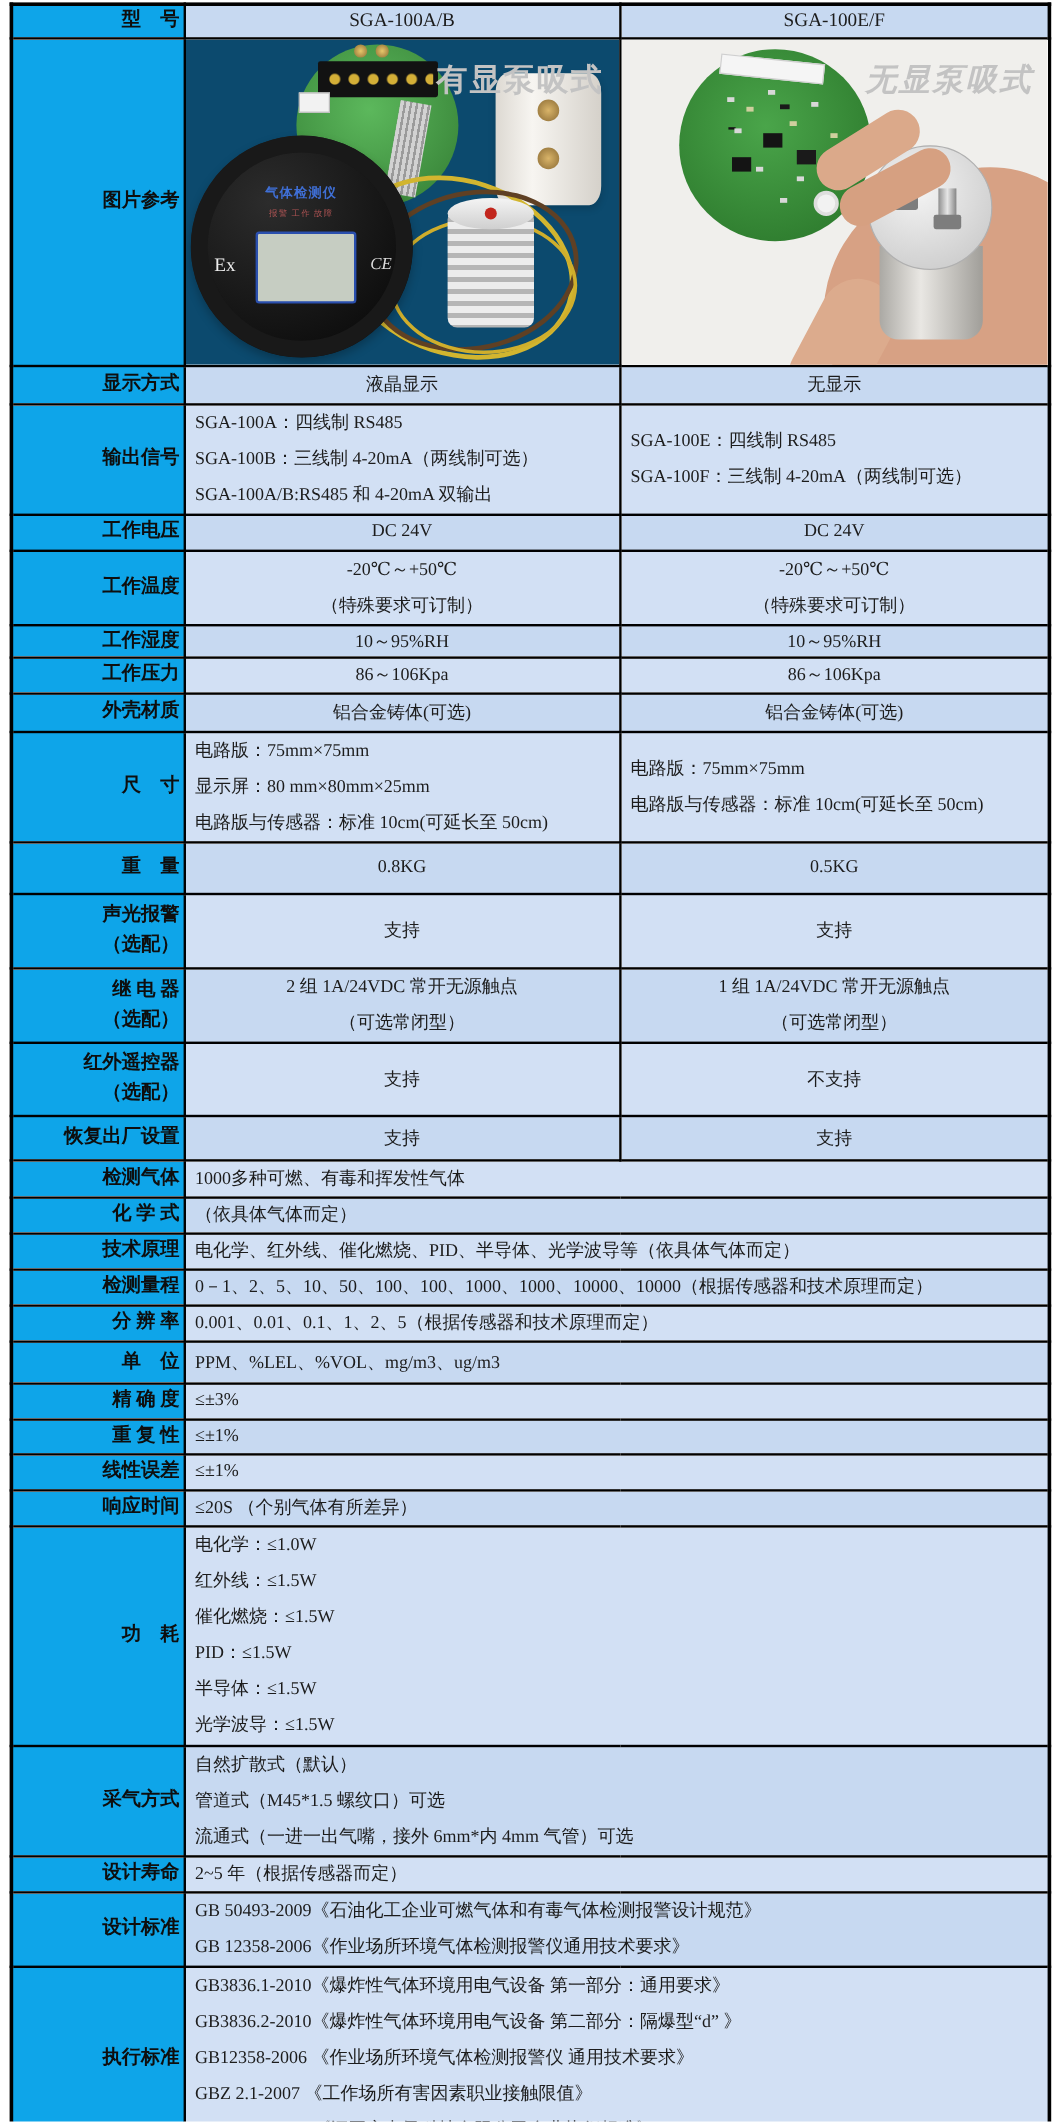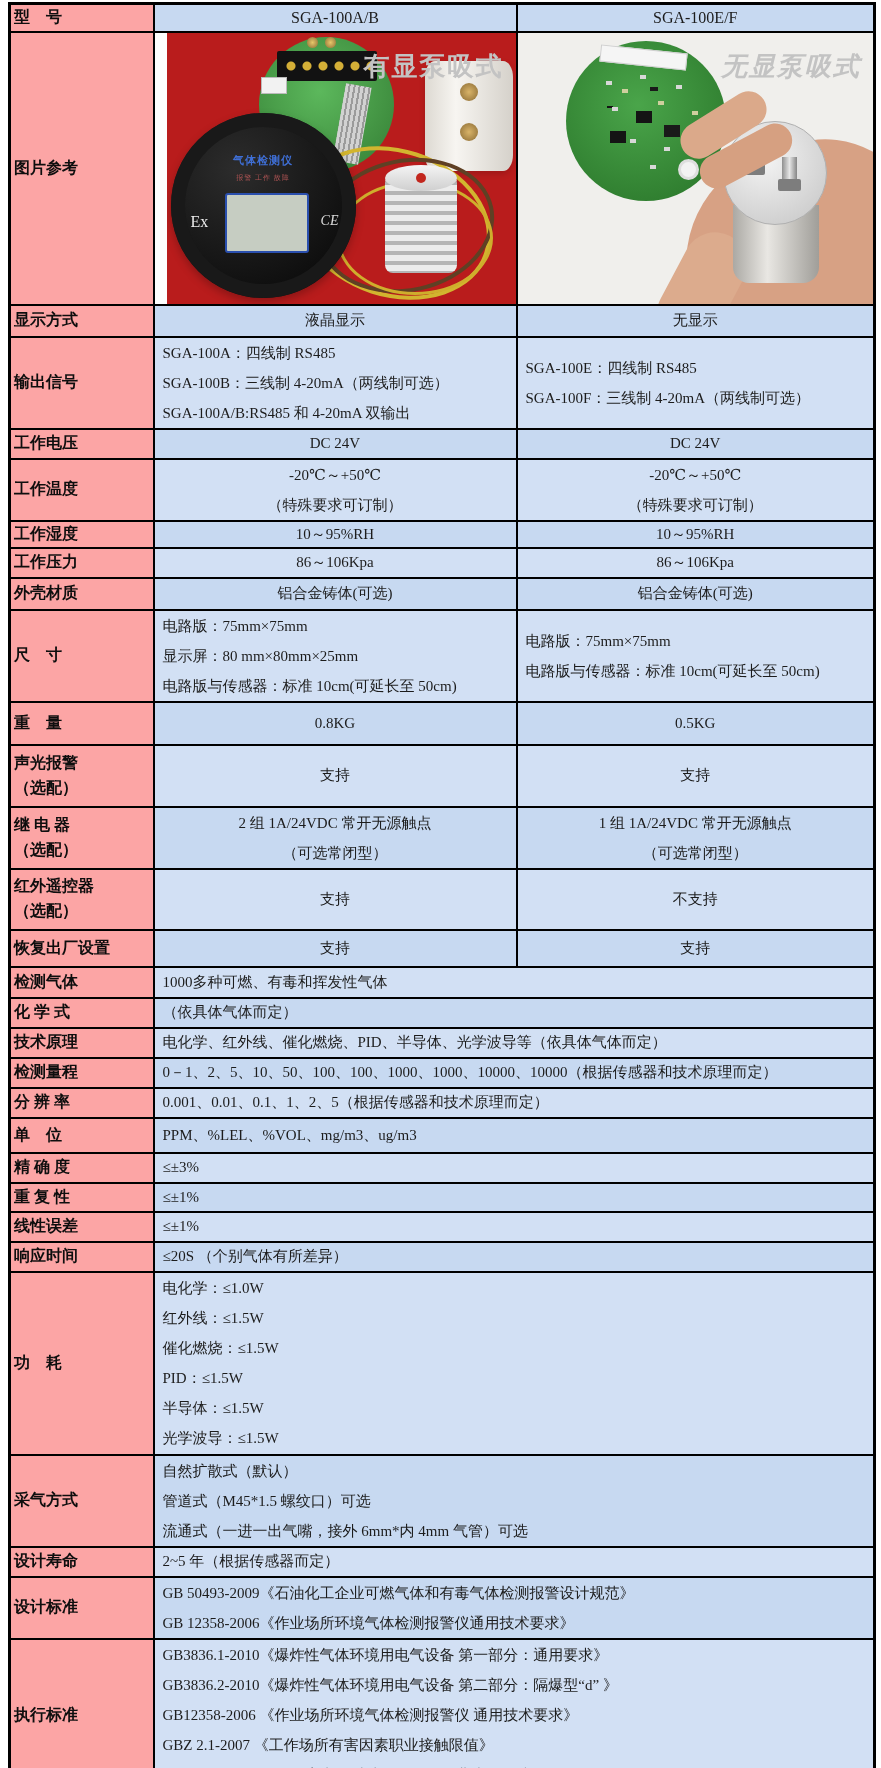--- a/index.html
+++ b/index.html
@@ -1,30 +1,30 @@
 <!DOCTYPE html>
 <html><head>
 <meta charset="utf-8">
 <style>
   html,body{margin:0;padding:0;background:#ffffff;}
   body{width:881px;height:1768px;position:relative;
        font-family:"Liberation Serif","DejaVu Serif",serif;color:#1c1c1c;}
   table.spec{border-collapse:collapse;position:absolute;left:8px;top:2px;
              table-layout:fixed;width:865px;border:3px solid #000;}
   td{border:2px solid #000;vertical-align:middle;overflow:hidden;}
-  td.lbl{background:#fca5a5;font-weight:bold;text-align:left;
+  td.lbl{background:#0ea5e9;font-weight:bold;text-align:right;
          font-size:16px;color:#0e0e0e;padding:0 3px;line-height:1.55;}
   td.val{background:#c7d9f1;text-align:center;font-size:15px;padding:0 8px;}
   tr:nth-child(even) td.val{background:#d2e0f4;}
   td.val.ta-l{text-align:left;}
   td.hdr{font-size:16px;margin-left:25px;}
   .ln{line-height:30px;white-space:nowrap;}
   td.imgcell{padding:0;background:#fdfdfd;position:relative;}
   .photo{position:absolute;left:0;top:0;right:0;bottom:0;overflow:hidden;}
-  .photo-left{background:#b91c1c;margin-left:12px;}
+  .photo-left{background:#0c4a6e;}
   .photo-right{background:#f0efec;font-style:italic;}
   .watermark{position:absolute;top:16px;right:12px;font-size:26px;color:#c3c3c3;
              font-family:"Liberation Sans","DejaVu Sans",sans-serif;font-weight:bold;letter-spacing:2px;z-index:9;}
   
   .pcb-a{position:absolute;left:92px;top:4px;width:135px;height:135px;border-radius:50%;
          background:radial-gradient(circle at 45% 40%,#5cb85c,#3d8b3d 75%);z-index:1;}
   .term{position:absolute;left:18px;top:14px;width:100px;height:30px;background:#121212;border-radius:2px;}
   .term::after{content:"";position:absolute;left:6px;top:7px;width:90px;height:16px;
          background-image:radial-gradient(circle at 8px 8px,#d4af37 4px,transparent 5px);
          background-size:16px 16px;background-repeat:repeat-x;}

